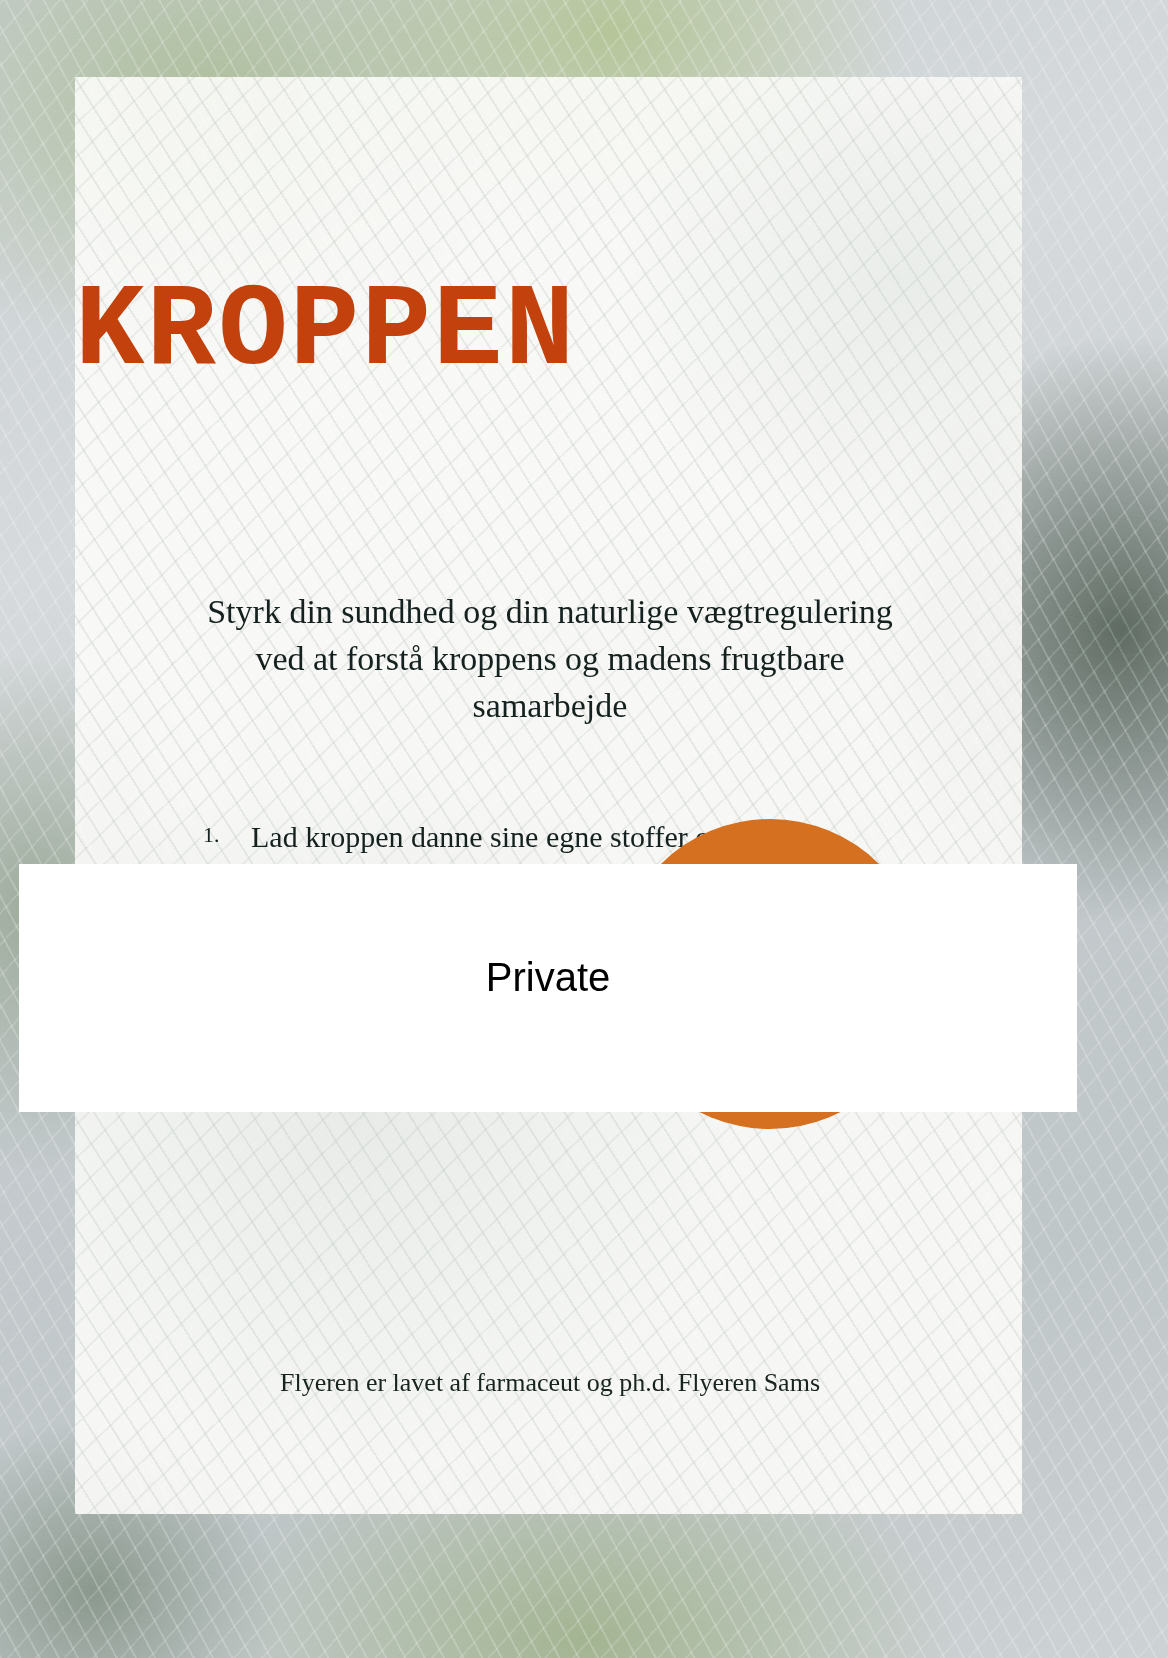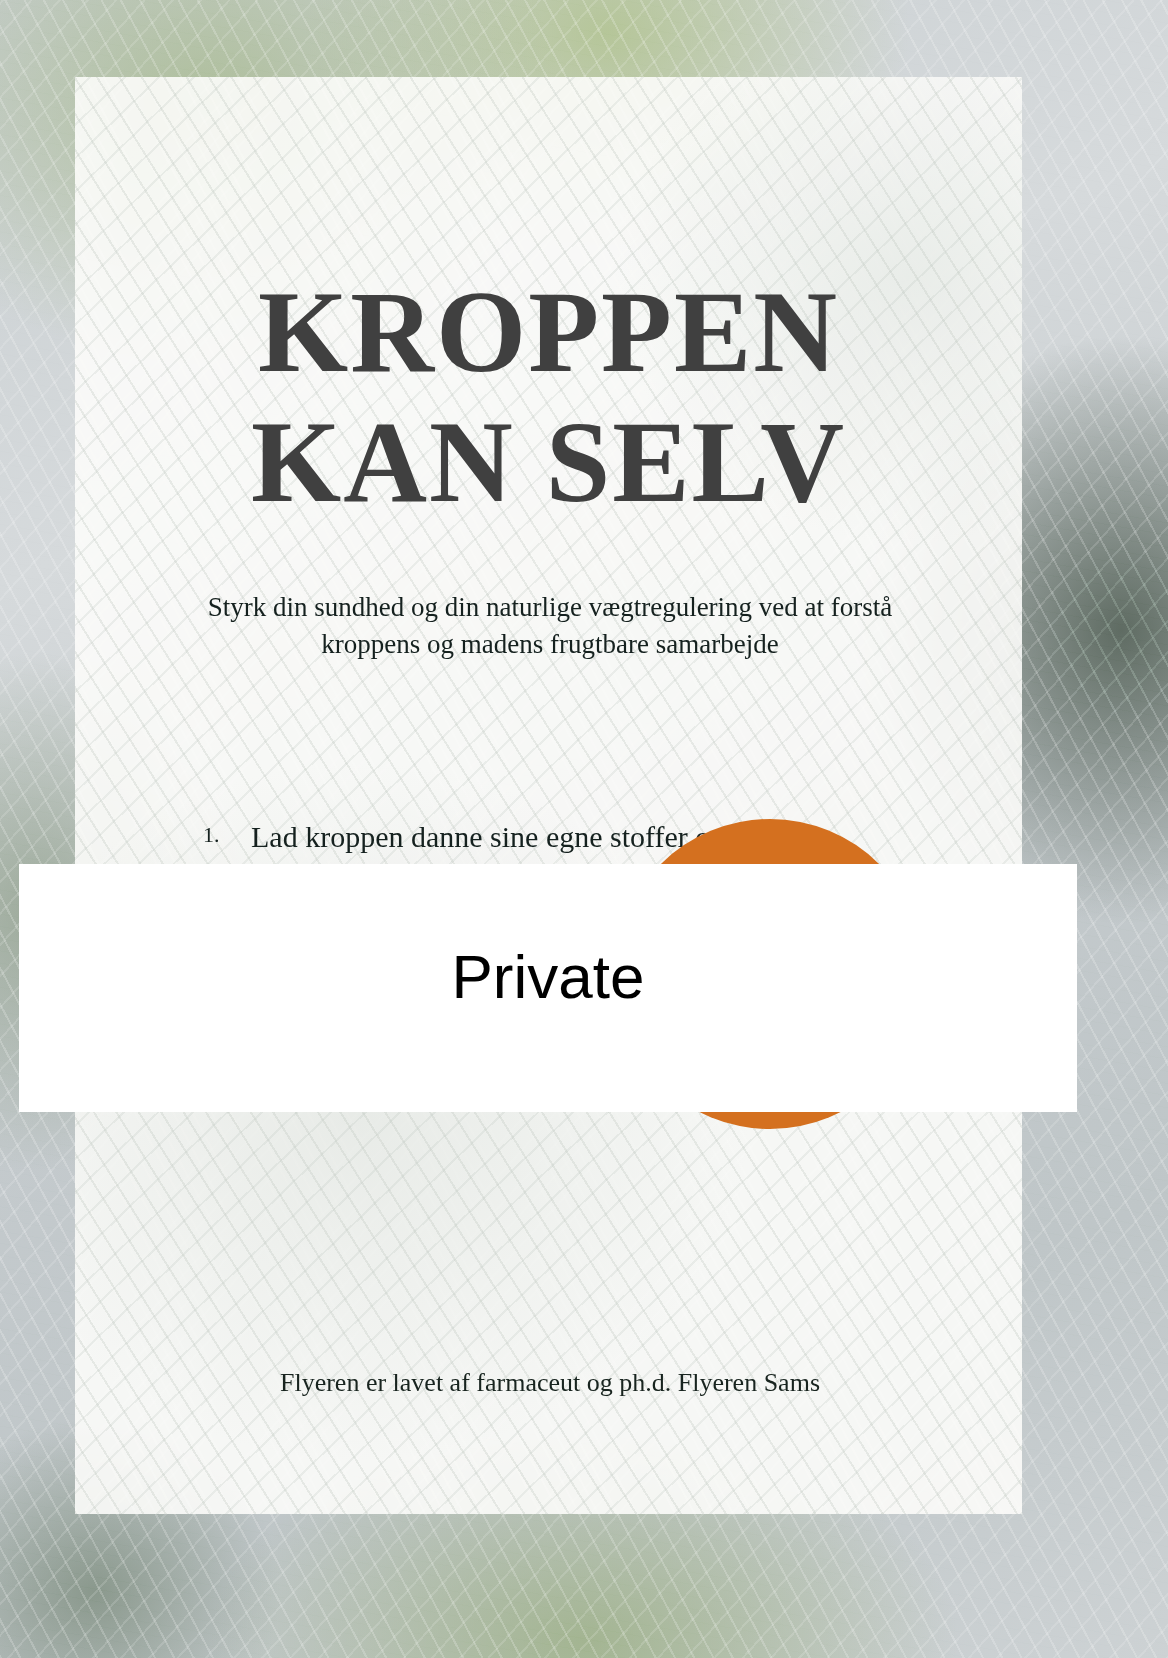--- a/index.html
+++ b/index.html
@@ -79,38 +79,38 @@
     border-radius: 50%;
     background: #d4701f;
     z-index: 1;
   }
 
   
   .headline {
     position: absolute;
     left: 0;
     right: 0;
-    text-align: center;
-    color: #404040;
-    font-family: Liberation Serif, serif;
+    text-align: left;
+    color: #c2410c;
+    font-family: Liberation Mono, monospace;
     font-weight: 700;
     letter-spacing: 2px;
     line-height: 1.0;
   }
   #headline-1 { top: 197px; font-size: 116px; }
   #headline-2 { top: 327px; font-size: 116px; }
 
   
   #subtitle {
     position: absolute;
     top: 512px;
     left: 105px;
     width: 740px;
     text-align: center;
-    font-size: 27px;
+    font-size: 34px;
     line-height: 1.38;
     color: #15211f;
     font-family: "Liberation Serif", serif;
   }
 
   
   #points {
     position: absolute;
     top: 740px;
     left: 120px;
@@ -157,21 +157,21 @@
     background: #ffffff;
     z-index: 50;
     display: flex;
     flex-direction: column;
     align-items: center;
     justify-content: center;
     font-family: "Liberation Sans", sans-serif;
     color: #000000;
   }
   #overlay-line-1 {
-    font-size: 62px;
+    font-size: 40px;
     font-weight: 400;
     line-height: 1.1;
     margin-bottom: 22px;
     text-align: center;
   }
   #overlay-line-2 {
     font-size: 66px;
     font-weight: 700;
     line-height: 1.1;
     letter-spacing: 0.5px;
@@ -182,21 +182,20 @@
 
 <div id="photo-bg"></div>
 
 <div id="flyer">
   <div id="flyer-inner">
 
     <div id="orange-circle"></div>
 
     <div class="headline" id="headline-1">KROPPEN</div>
 
-    <div class="headline" id="headline-2">KAN SELV</div>
 
     <div id="subtitle">Styrk din sundhed og din naturlige vægtregulering ved at forstå kroppens og madens frugtbare samarbejde</div>
 
     <ul id="points">
       <li>
         <span class="num">1.</span>
         <span>Lad kroppen danne sine egne stoffer og regulere din sundhed.</span>
       </li>
       <li>
         <span class="num">2.</span>

